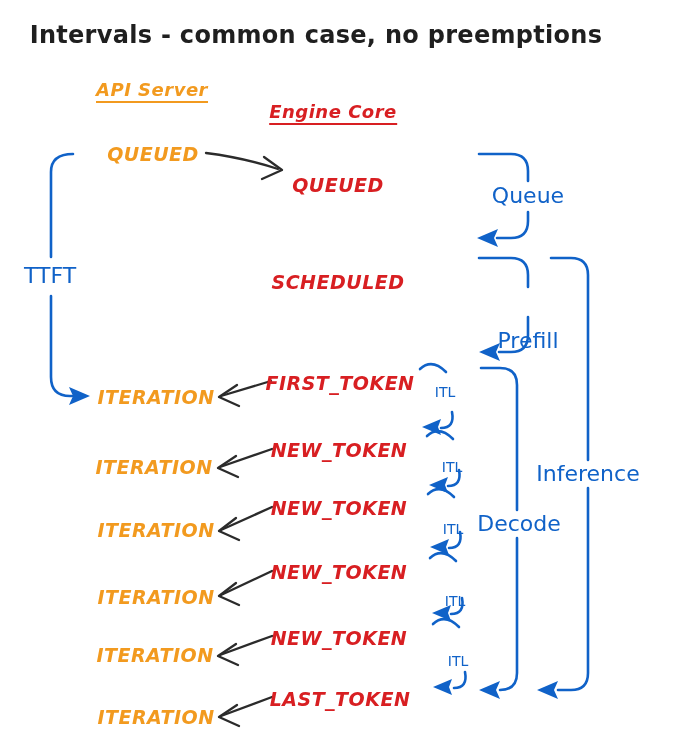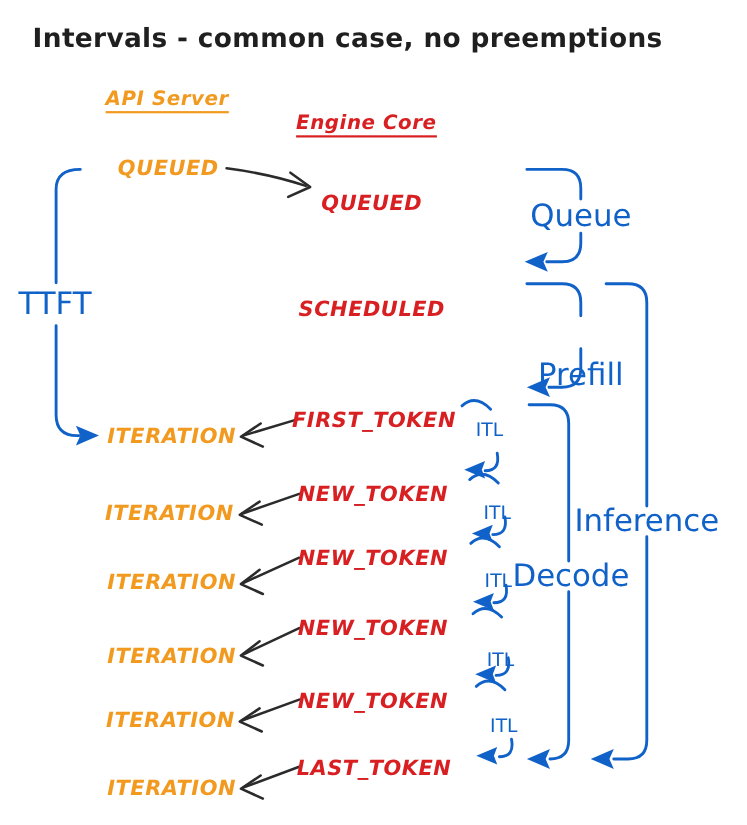--- a/index.html
+++ b/index.html
@@ -10,22 +10,22 @@
   .stage{position:absolute;inset:0;padding-left:27px;}
   svg.lines{position:absolute;left:0;top:0;width:679px;height:750px;}
   .lbl{position:absolute;transform:translate(-50%,-50%);white-space:nowrap;line-height:1;}
   .hand{font-family:"DejaVu Sans",sans-serif;font-style:italic;font-weight:600;letter-spacing:.5px;}
   .title{font-size:24px;font-weight:700;color:#1f1f1f;letter-spacing:.3px;}
   .colhead{font-size:18px;padding-bottom:2px;border-bottom:2px solid currentColor;}
   .event{font-size:19px;}
   .orange{color:var(--orange);}
   .red{color:var(--red);margin-top:12px;}
   .blue{color:var(--blue);}
-  .interval{font-family:"DejaVu Sans",sans-serif;font-weight:400;font-size:28px;letter-spacing:0;}
-  .itl{font-size:17px;}
+  .interval{font-family:"DejaVu Sans",sans-serif;font-weight:400;font-size:22px;letter-spacing:0;}
+  .itl{font-size:14px;}
 </style>
 </head>
 <body style="--orange: #F29A1F; --red: #D81F22; --blue: #1062C8;">
 
 <div class="stage">
 
   <svg class="lines" viewBox="0 0 679 750">
 
     <g stroke="#2B2B2B" stroke-width="2.3" fill="none" stroke-linecap="round" stroke-linejoin="round">
       <g>

